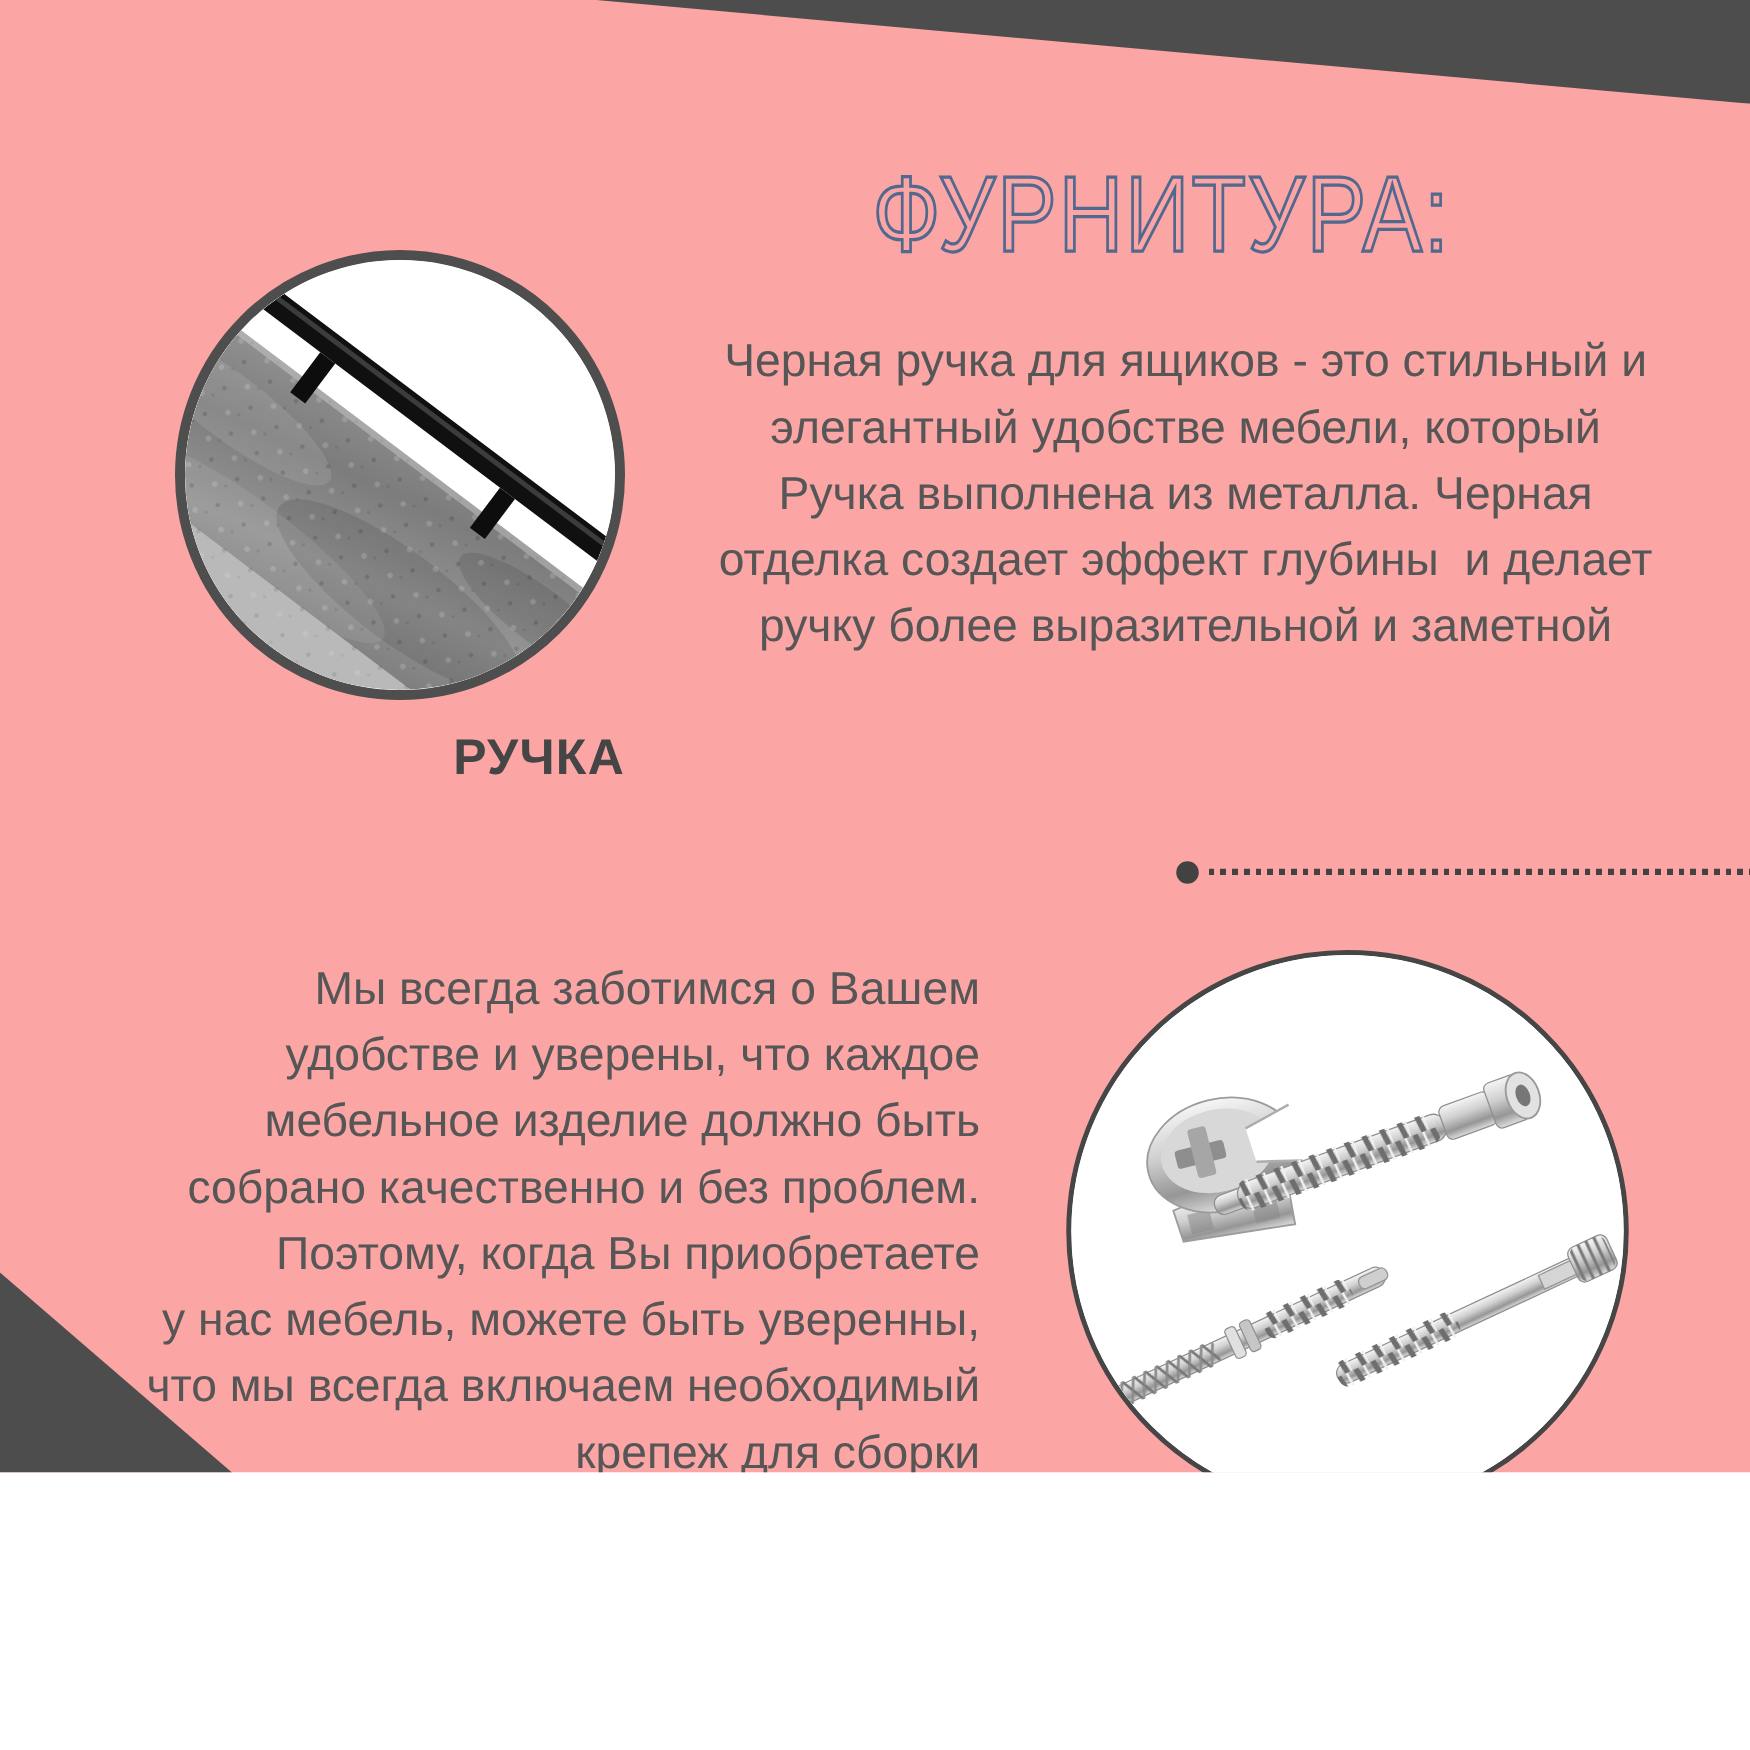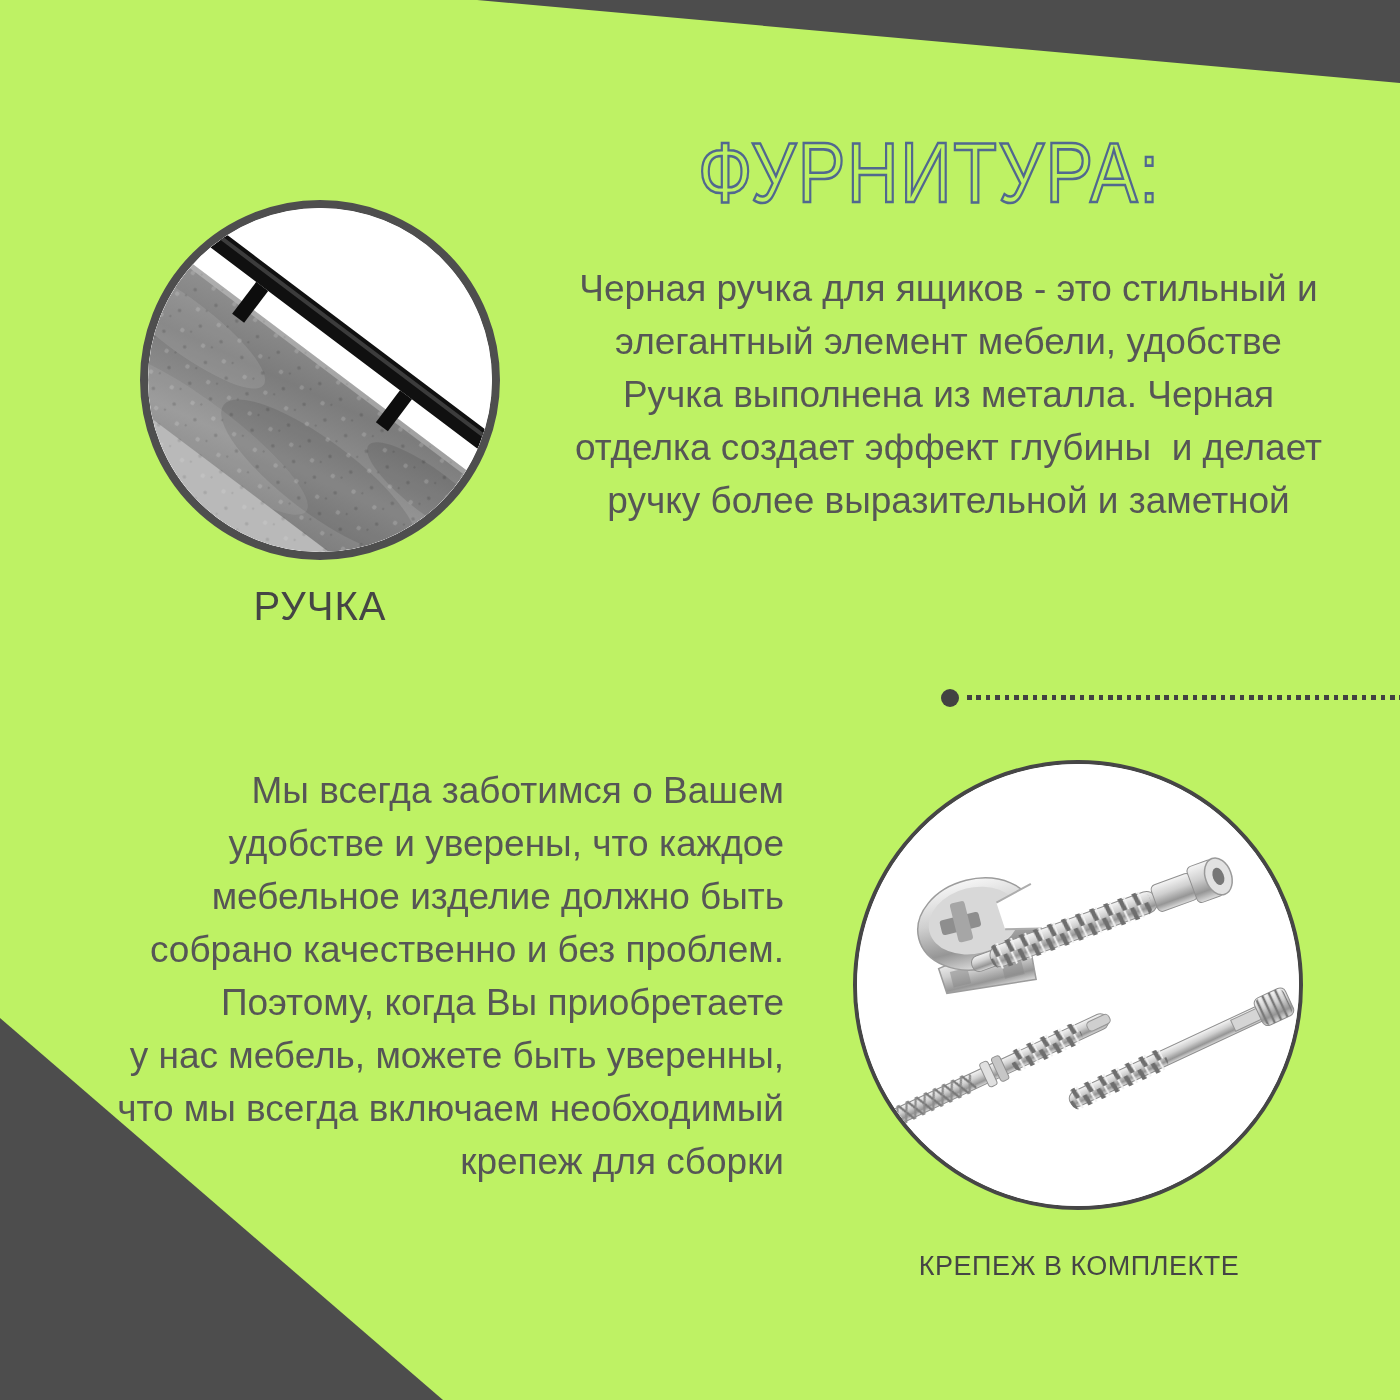--- a/index.html
+++ b/index.html
@@ -1,17 +1,17 @@
 <!DOCTYPE html>
 <html><head>
 <meta charset="utf-8">
 <style>
   html,body{margin:0;padding:0;background:#ffffff;}
   .canvas{
-    position:relative;width:1400px;height:1400px;overflow:hidden;background:#bef264;
+    position:relative;width:1400px;height:1178px;overflow:hidden;background:#fca5a5;
     font-family:"Liberation Sans", sans-serif;
   }
   
   .corner{position:absolute;left:0;top:0;width:1400px;height:1400px;background:#4d4d4d;}
   #corner-tr{clip-path:polygon(477px 0px,1400px 0px,1400px 83px);}
   #corner-bl{clip-path:polygon(0px 1018px,443px 1400px,0px 1400px);}
 
   
   .title{
     position:absolute;left:698px;top:129px;
@@ -26,21 +26,21 @@
   #fast-circle{left:853px;top:760px;width:450px;height:450px;border:4px solid #464646;}
   .photo-circle svg{display:block;width:100%;height:100%;}
 
   
   .par{position:absolute;font-size:37px;line-height:53px;color:#565656;}
   .par div{white-space:pre;}
   #par-handle{left:575px;top:262px;text-align:center;}
   #par-care{left:60px;top:764px;width:724px;text-align:right;}
 
   
-  .cap-label{position:absolute;font-weight:normal;color:#454545;text-align:center;line-height:44px;}
+  .cap-label{position:absolute;font-weight:bold;color:#454545;text-align:right;line-height:44px;}
   #label-ruchka{left:140px;top:584px;width:360px;font-size:40px;letter-spacing:1px;}
   #label-krepezh{left:828px;top:1244px;width:502px;font-size:27px;letter-spacing:.5px;}
 
   
   .divider-dot{position:absolute;left:941px;top:689px;width:18px;height:18px;border-radius:50%;background:#424242;}
   .divider-dots{
     position:absolute;left:967px;top:695px;width:433px;height:5px;
     background:repeating-linear-gradient(to right,#424242 0 4.6px,transparent 4.6px 9.4px);
   }
 </style>
@@ -93,21 +93,21 @@
           <rect x="-20" y="112" width="382" height="20" rx="10" fill="#101010"></rect>
           <rect x="-14" y="116" width="370" height="4" rx="2" fill="#3c3c3c"></rect>
         </g>
       </g>
     </svg>
   </div>
   <div class="cap-label" id="label-ruchka">РУЧКА</div>
 
   <div class="par" id="par-handle">
     <div>Черная ручка для ящиков - это стильный и</div>
-    <div>элегантный элемент мебели, удобстве</div>
+    <div>элегантный удобстве мебели, который</div>
     <div>Ручка выполнена из металла. Черная</div>
     <div>отделка создает эффект глубины  и делает</div>
     <div>ручку более выразительной и заметной</div>
   </div>
 
   <div class="divider-dot"></div>
   <div class="divider-dots"></div>
 
   <div class="par" id="par-care">
     <div>Мы всегда заботимся о Вашем</div>

